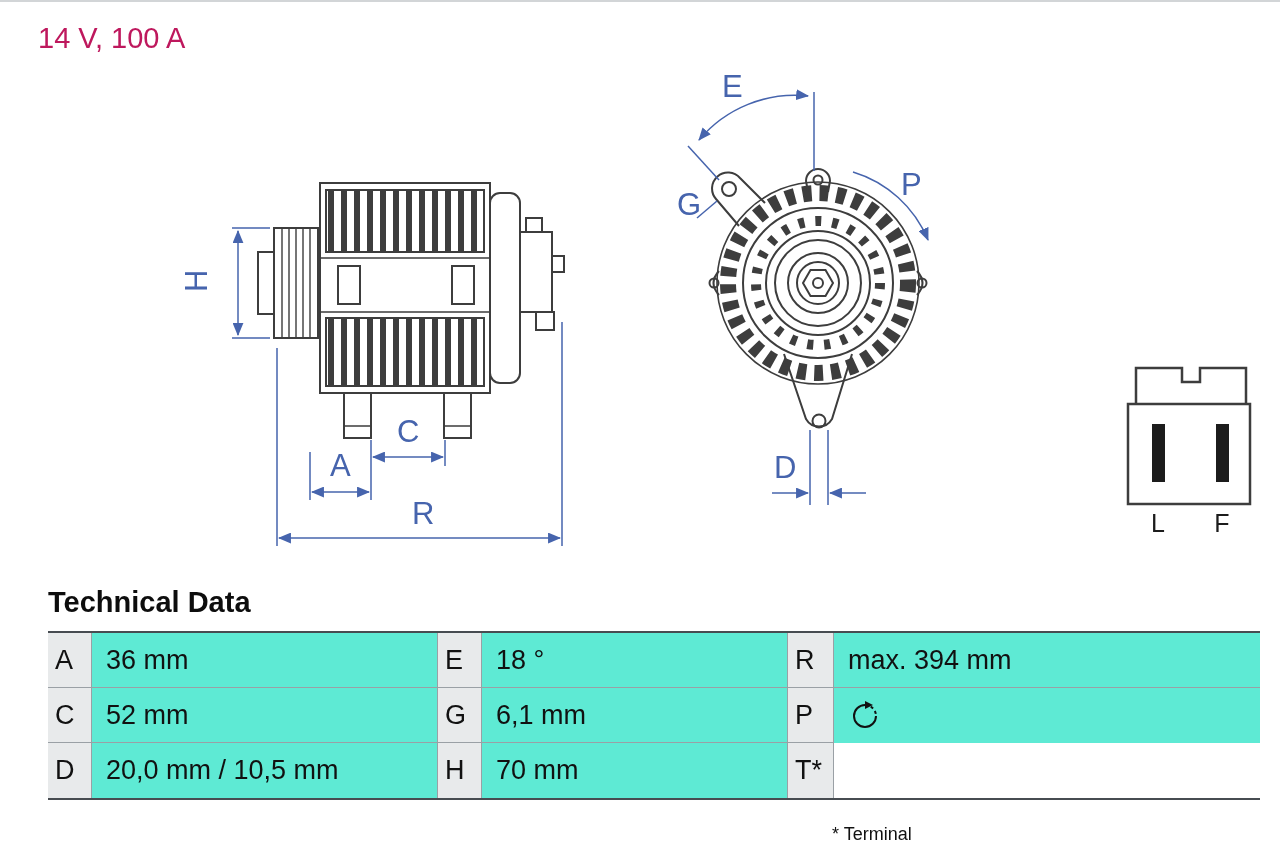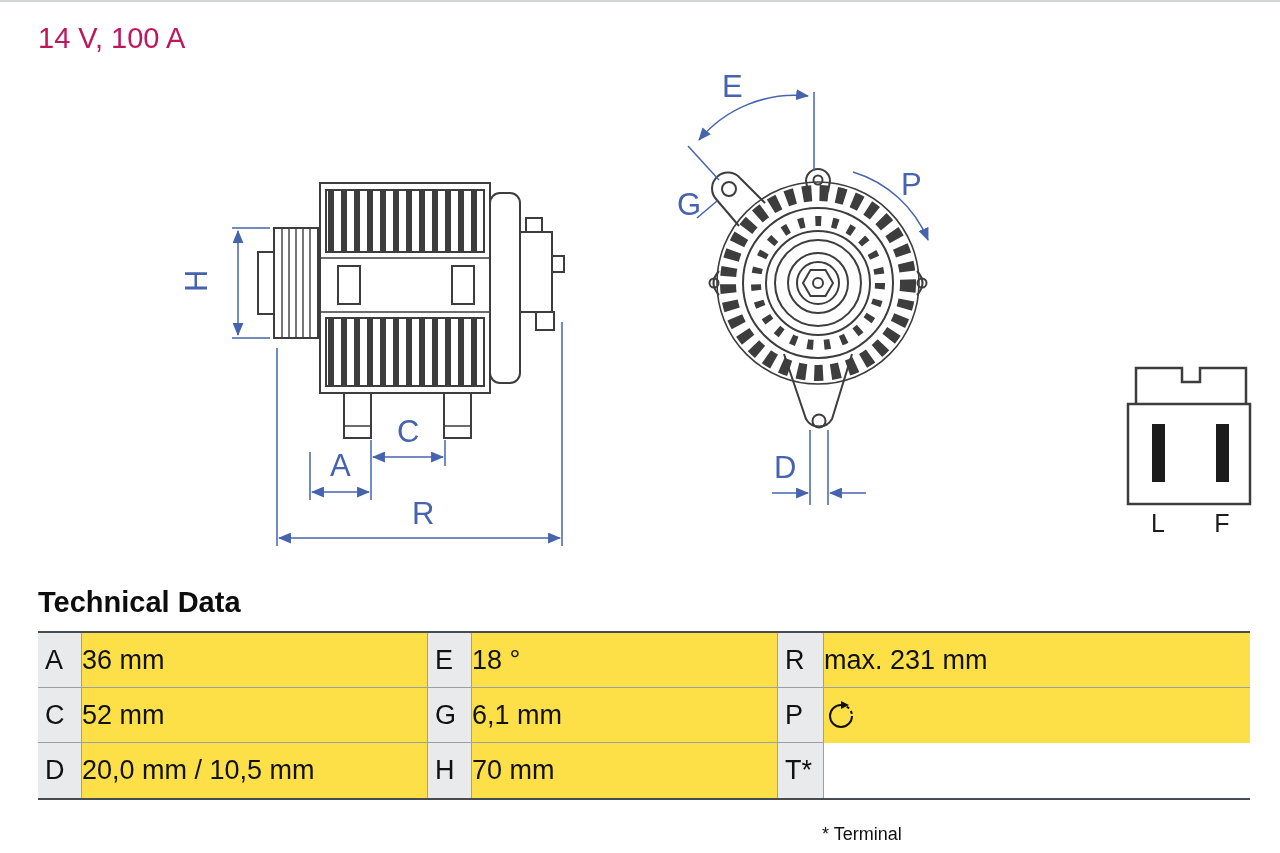--- a/index.html
+++ b/index.html
@@ -7,36 +7,36 @@
     width:1280px;height:853px;position:relative;overflow:hidden;
     font-family:"Liberation Sans",sans-serif;color:#111;
   }
   .top-rule{position:absolute;top:0;left:0;width:1280px;height:2px;background:#d2d5d7;}
   .header-rating{position:absolute;left:38px;top:22px;font-size:29px;color:#be185d;}
   .drawing{position:absolute;left:0;top:0;width:1280px;height:580px;}
   svg text{font-family:"Liberation Sans",sans-serif;}
   .dimtext{fill:#4664ad;font-size:31px;}
   .conntext{fill:#1c1c1c;font-size:25px;}
 
-  .tech{position:absolute;left:38px;top:586px;width:1212px;}
+  .tech{position:absolute;left:48px;top:586px;width:1212px;}
   .tech-title{font-size:29px;font-weight:bold;color:#0d0d0d;margin:0 0 12px 0;}
   .data-table{
     display:grid;
     grid-template-columns:44px 346px 44px 306px 46px 1fr;
     border-top:2px solid #474c51;
     border-bottom:2px solid #474c51;
   }
   .cell{
     height:55px;box-sizing:border-box;display:flex;align-items:center;
     font-size:27px;color:#111;
     border-bottom:1px solid #9aa0a5;
     border-right:1px solid #9aa0a5;
   }
   .cell.key{background:#e8eaeb;padding-left:7px;}
-  .cell.val{background:#fde047;text-align:center;}
+  .cell.val{background:#5eead4;padding-left:14px;text-align:center;}
   .data-table .cell:nth-child(6n){border-right:none;}
   .data-table .cell:nth-last-child(-n+6){border-bottom:none;}
   .footnote{margin-top:24px;margin-left:784px;font-size:18px;color:#111;}
   .rot-icon{display:block;}
 </style>
 </head>
 <body>
 
 <div class="top-rule"></div>
 
@@ -139,21 +139,21 @@
 <div class="tech">
   <div class="tech-title">Technical Data</div>
 
   <div class="data-table">
 
     <div class="cell key">A</div>
     <div class="cell val">36 mm</div>
     <div class="cell key">E</div>
     <div class="cell val">18 °</div>
     <div class="cell key">R</div>
-    <div class="cell val">max. 231 mm</div>
+    <div class="cell val">max. 394 mm</div>
 
     <div class="cell key">C</div>
     <div class="cell val">52 mm</div>
     <div class="cell key">G</div>
     <div class="cell val">6,1 mm</div>
     <div class="cell key">P</div>
     <div class="cell val">
       <span></span>
       <svg class="rot-icon" width="34" height="34" viewBox="0 0 34 34">
         <path d="M28,17 A11,11 0 1 1 17,6" stroke="#111" stroke-width="2" fill="none"></path>

